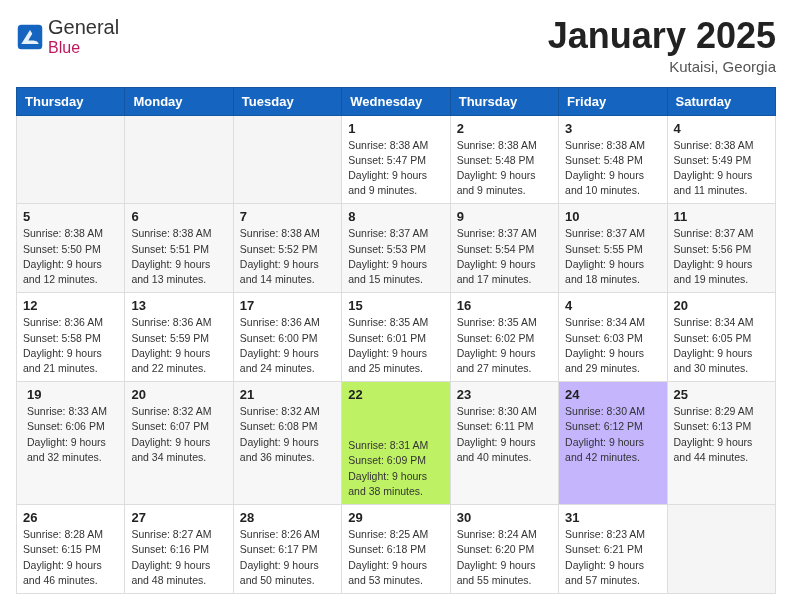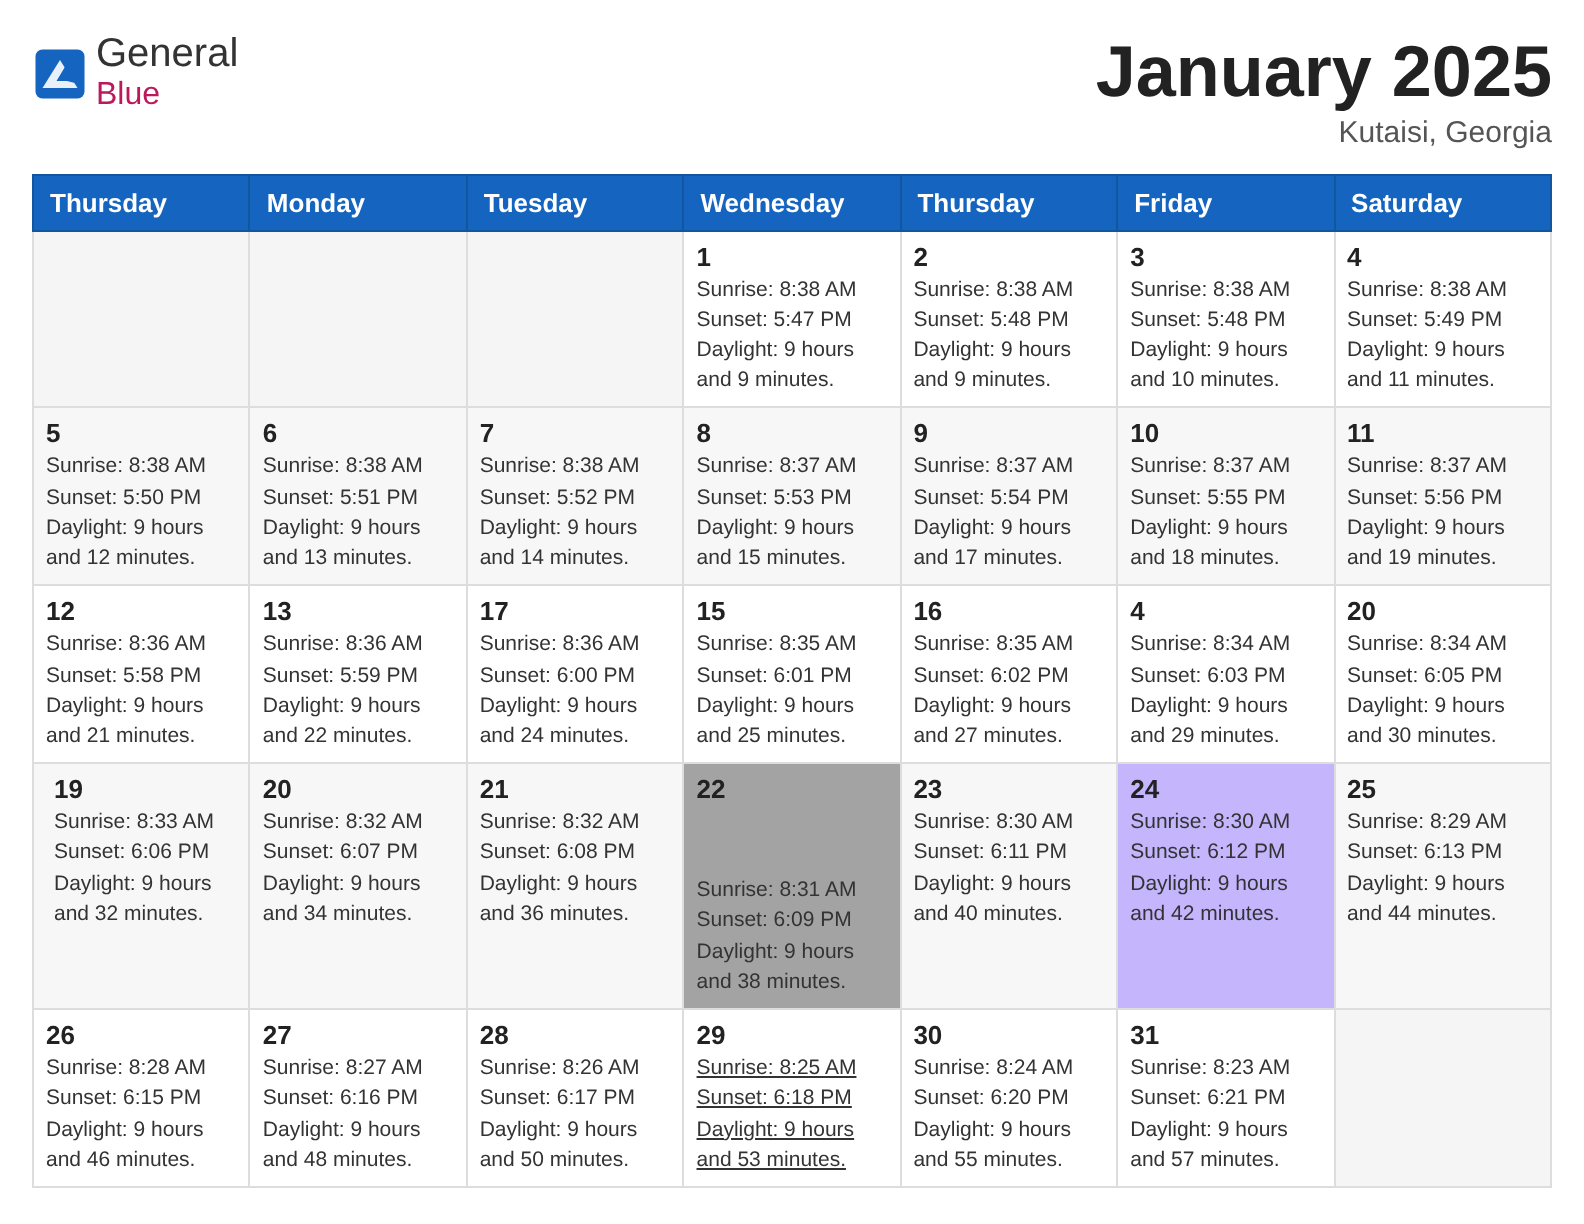--- a/index.html
+++ b/index.html
@@ -268,21 +268,21 @@
 Daylight: 9 hours
 and 34 minutes.</div>
         </td>
         <td style="background: rgb(247, 247, 247);">
           <span class="day-number">21</span>
           <div class="day-info" style="white-space: pre-line;">Sunrise: 8:32 AM
 Sunset: 6:08 PM
 Daylight: 9 hours
 and 36 minutes.</div>
         </td>
-        <td style="background: #a3a3a3;">
+        <td style="background: #bef264;">
           <span class="day-number">22</span>
           <div class="day-info" style="white-space: pre-line; margin-top: 36px;">Sunrise: 8:31 AM
 Sunset: 6:09 PM
 Daylight: 9 hours
 and 38 minutes.</div>
         </td>
         <td style="background: rgb(247, 247, 247);">
           <span class="day-number">23</span>
           <div class="day-info" style="white-space: pre-line;">Sunrise: 8:30 AM
 Sunset: 6:11 PM
@@ -321,21 +321,21 @@
         </td>
         <td>
           <span class="day-number">28</span>
           <div class="day-info" style="white-space: pre-line;">Sunrise: 8:26 AM
 Sunset: 6:17 PM
 Daylight: 9 hours
 and 50 minutes.</div>
         </td>
         <td>
           <span class="day-number">29</span>
-          <div class="day-info" style="white-space: pre-line; text-decoration: underline;">Sunrise: 8:25 AM
+          <div class="day-info" style="white-space: pre-line;">Sunrise: 8:25 AM
 Sunset: 6:18 PM
 Daylight: 9 hours
 and 53 minutes.</div>
         </td>
         <td>
           <span class="day-number">30</span>
           <div class="day-info" style="white-space: pre-line;">Sunrise: 8:24 AM
 Sunset: 6:20 PM
 Daylight: 9 hours
 and 55 minutes.</div>

